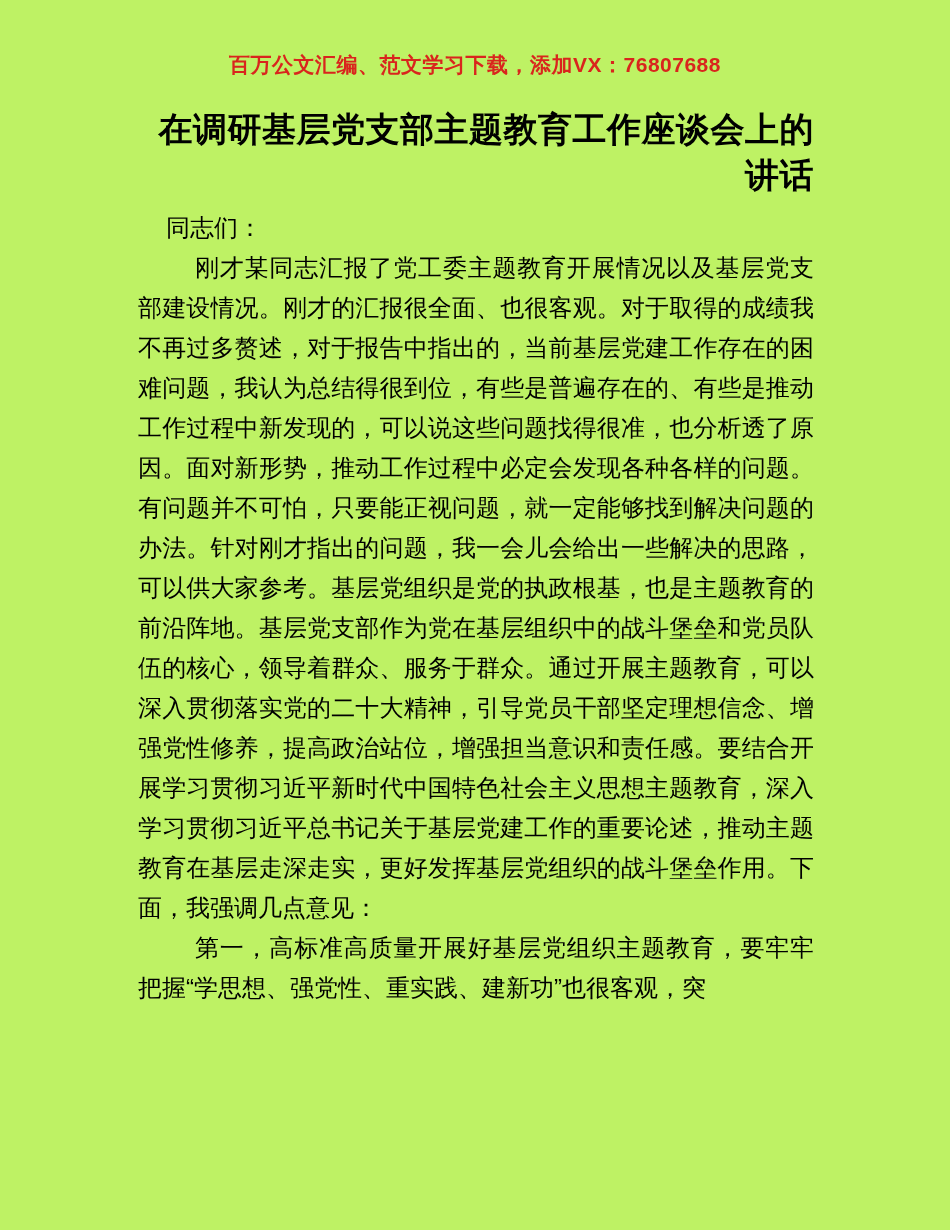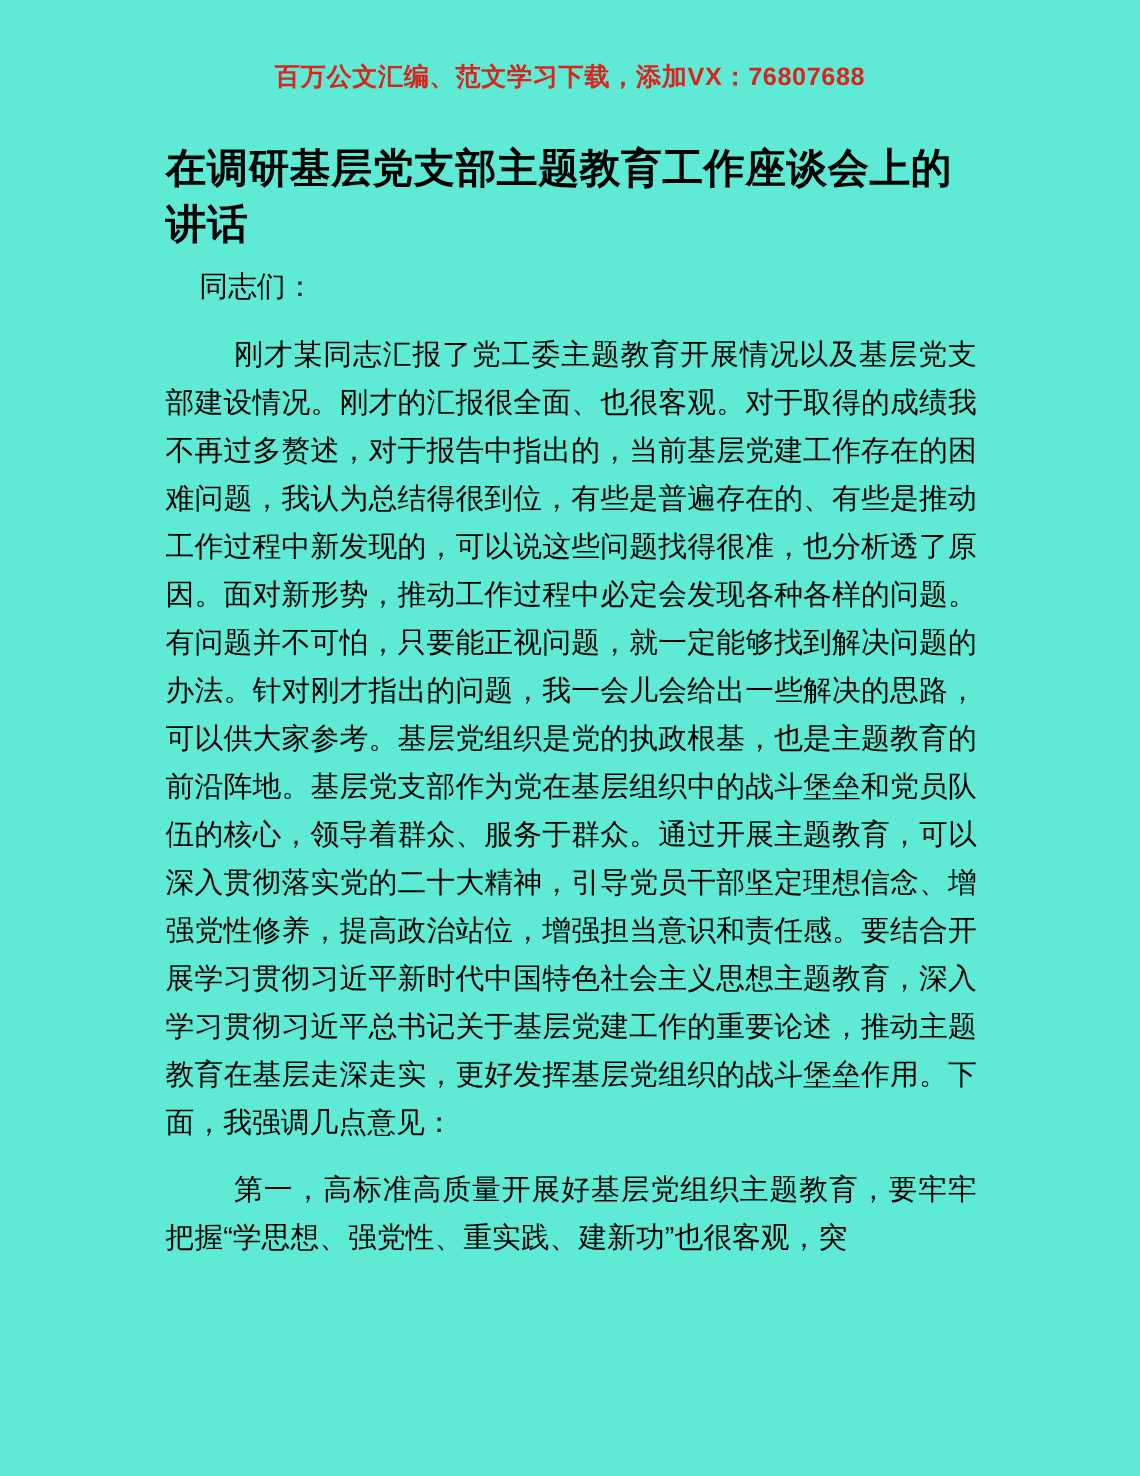--- a/index.html
+++ b/index.html
@@ -7,21 +7,21 @@
     padding: 0;
     background: #ffffff;
   }
   body {
     font-family: "Liberation Sans", "DejaVu Sans", sans-serif;
   }
   .page {
     position: relative;
     width: 950px;
     height: 1230px;
-    background: #5eead4;
+    background: #bef264;
     overflow: hidden;
     box-sizing: border-box;
   }
   
   .promo-banner {
     position: absolute;
     top: 50px;
     left: 0;
     width: 950px;
     text-align: center;
@@ -36,37 +36,37 @@
   .doc {
     position: absolute;
     top: 106px;
     left: 138px;
     width: 676px;
   }
   .doc-title {
     font-size: 34px;
     font-weight: 700;
     line-height: 46px;
-    text-align: left;
+    text-align: right;
     color: #000000;
-    margin: 12px 0 10px 0;
+    margin: 0 0 10px 0;
     letter-spacing: 0.5px;
   }
   .para {
     font-size: 24px;
     line-height: 40px;
     color: #000000;
     margin: 0;
     text-align: justify;
     text-justify: inter-ideograph;
     letter-spacing: 0px;
     font-weight: 400;
   }
   .para + .para {
-    margin-top: 16px;
+    margin-top: 0px;
   }
   .indent {
     text-indent: 57px;
   }
   .salutation {
     text-indent: 28px;
   }
 </style>
 </head>
 <body>

